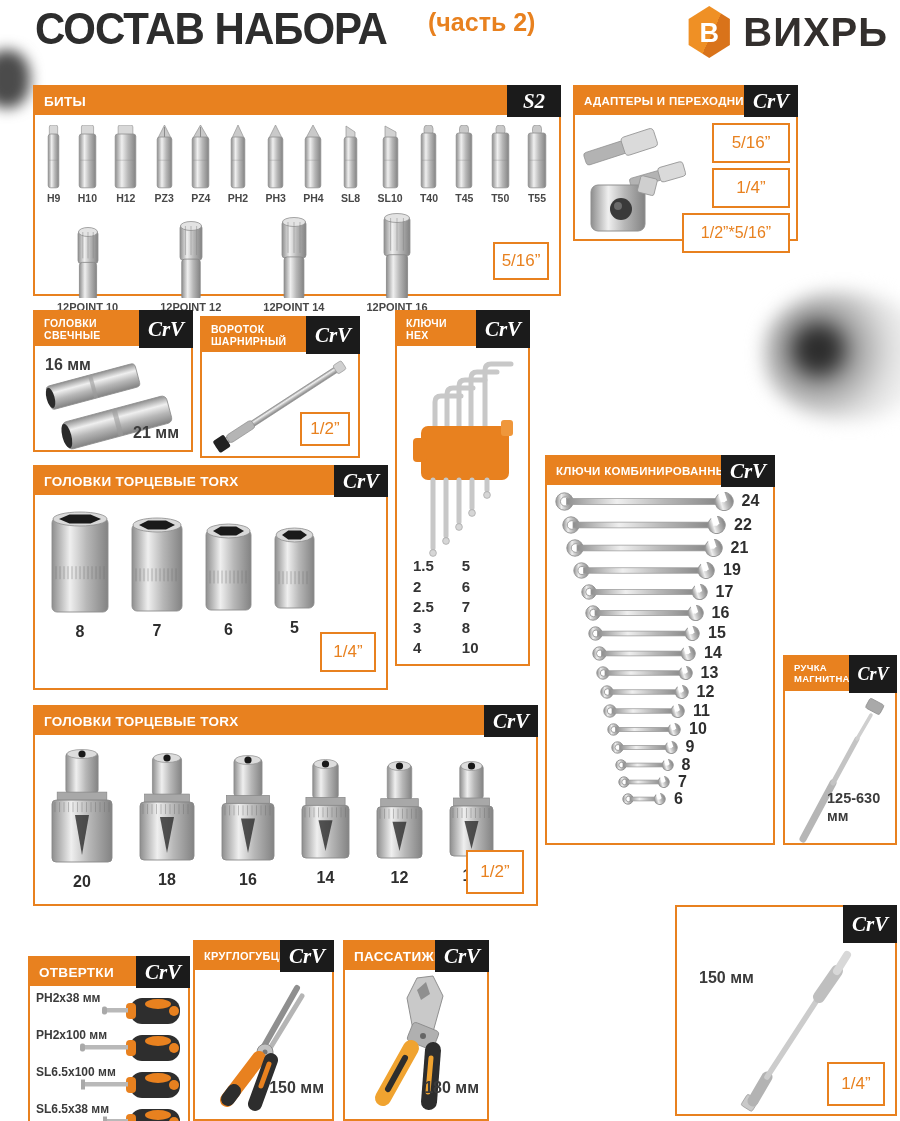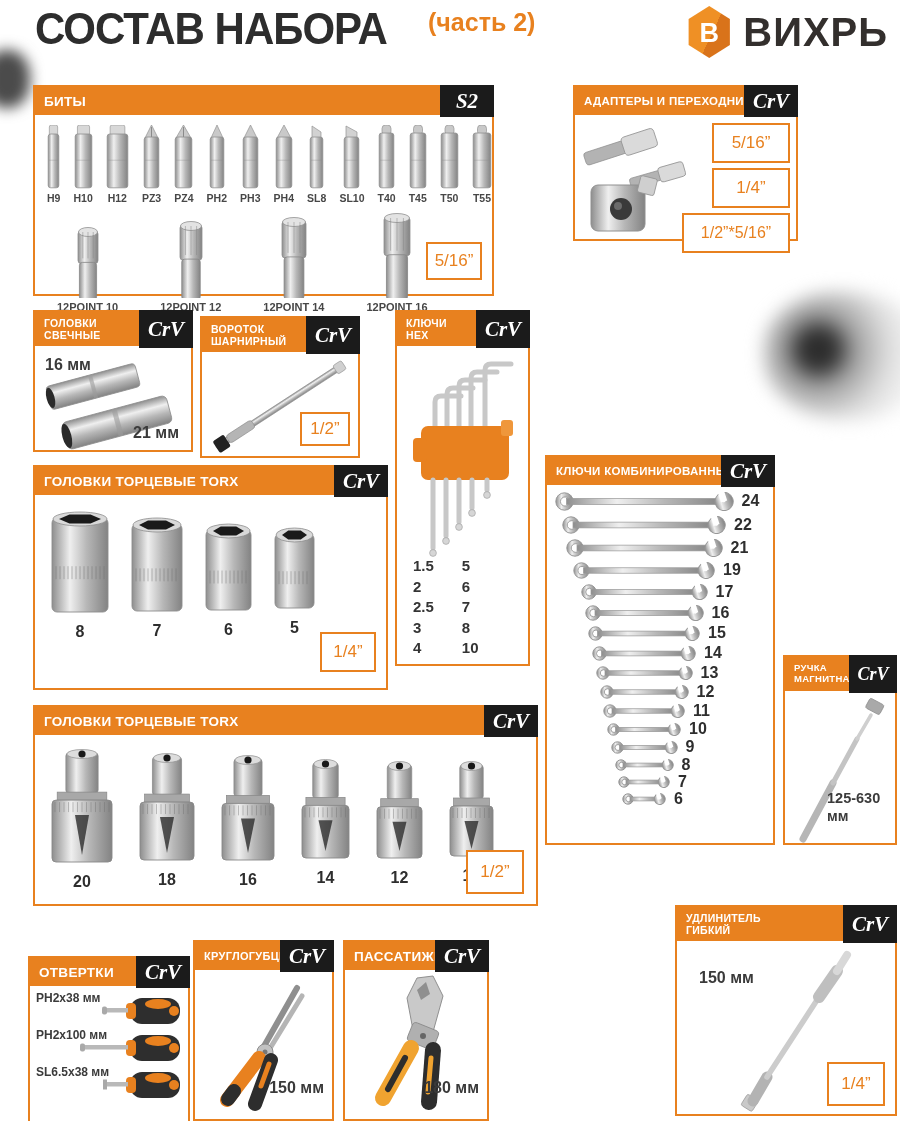--- a/index.html
+++ b/index.html
@@ -21,21 +21,21 @@
          display:flex;align-items:center;padding-left:9px;font-weight:700;font-size:13.5px;letter-spacing:.3px;box-sizing:border-box}
   .sec-h.two{height:34px;flex-direction:column;align-items:flex-start;justify-content:center;font-size:10.5px;line-height:1.15}
   .badge{position:absolute;right:-2px;top:-2px;height:32px;min-width:54px;background:#1b1b1b;color:#fff;
          display:flex;align-items:center;justify-content:center;
          font-family:"Liberation Serif",serif;font-style:italic;font-weight:700;font-size:21px;z-index:3}
   .sec-h.two + .badge,.badge.tall{height:38px}
   .size-tag{position:absolute;border:2px solid var(--or);color:var(--or);font-weight:400;font-size:17px;
             background:#fff;display:flex;align-items:center;justify-content:center;z-index:2}
   .lab{color:var(--ink);font-weight:700}
   
-  .bits-row{display:flex;justify-content:space-between;align-items:flex-end;padding:10px 0 0 12px}
+  .bits-row{display:flex;justify-content:space-between;align-items:flex-end;padding:10px 12px 0 12px}
   .bit-item{display:flex;flex-direction:column;align-items:center;gap:3px}
   .bit-lab{font-size:10.5px;font-weight:700;color:#474747;white-space:nowrap}
   .bits-row2{display:flex;gap:42px;align-items:flex-end;padding:8px 0 0 22px}
   .adp-sizes{position:absolute;right:6px;top:36px;display:flex;flex-direction:column;align-items:flex-end;gap:5px}
   .adp-sizes .size-tag{position:static}
   
   .hex-sizes{position:absolute;left:16px;bottom:8px;display:flex;gap:28px;font-size:15px;font-weight:700;color:#343434}
   .hex-sizes div{display:flex;flex-direction:column;gap:3.5px}
   
   .sock-row{display:flex;align-items:flex-start;padding-left:16px}
@@ -85,21 +85,21 @@
     <div class="title">СОСТАВ НАБОРА</div>
     <div class="subtitle">(часть 2)</div>
     <div class="brand">
       <div class="brand-hex">
           <span>В</span>
         </div>
       <span class="brand-name">ВИХРЬ</span>
     </div>
   </div>
 
-  <div class="sec" style="left:33px;top:85px;width:461px;height:211px">
+  <div class="sec" style="left:33px;top:85px;width:528px;height:211px">
     <div class="sec-h">
         <span>БИТЫ</span>
       </div>
     <div class="badge">S2</div>
     <div class="bits-row" id="bits-row1" style="margin-top:28px">
         <div class="bit-item">
           <svg width="13" height="64">
             <rect x="2.34" y="0" width="8.32" height="11" rx="2" fill="#d8d8d8" stroke="#9a9a9a" stroke-width="0.7"></rect>
     <rect x="1.2" y="9" width="10.6" height="53.8" rx="2.5" fill="url(#gV)" stroke="#8f8f8f" stroke-width="0.8"></rect>
     <line x1="2" y1="35.2" x2="11" y2="35.2" stroke="#8a8a8a" stroke-width="0.6" opacity="0.6"></line>
@@ -848,20 +848,31 @@
           <svg width="112" height="34">
    <rect x="56" y="4" width="50" height="26" rx="12" fill="#2e2e2e"></rect>
    <ellipse cx="84" cy="10" rx="13" ry="5" fill="#E8811F"></ellipse>
    <circle cx="100" cy="17" r="5" fill="#E8811F"></circle>
    <rect x="52" y="9" width="10" height="16" rx="4" fill="#E8811F"></rect>
    <rect x="8" y="14" width="46" height="4.5" fill="#b9b9b9"></rect>
             <rect x="6" y="12.5" width="5" height="8" rx="2" fill="#a9a9a9"></rect>
           </svg>
         </div>
         <div class="sd-row">
+          <span class="sd-lab">SL6.5x100 мм</span>
+          <svg width="112" height="34">
+   <rect x="56" y="4" width="50" height="26" rx="12" fill="#2e2e2e"></rect>
+   <ellipse cx="84" cy="10" rx="13" ry="5" fill="#E8811F"></ellipse>
+   <circle cx="100" cy="17" r="5" fill="#E8811F"></circle>
+   <rect x="52" y="9" width="10" height="16" rx="4" fill="#E8811F"></rect>
+   <rect x="8" y="14" width="46" height="4.5" fill="#b9b9b9"></rect>
+            <rect x="7" y="11.5" width="4" height="10" fill="#a9a9a9"></rect>
+          </svg>
+        </div>
+        <div class="sd-row">
           <span class="sd-lab">SL6.5x38 мм</span>
           <svg width="112" height="34">
    <rect x="56" y="4" width="50" height="26" rx="12" fill="#2e2e2e"></rect>
    <ellipse cx="84" cy="10" rx="13" ry="5" fill="#E8811F"></ellipse>
    <circle cx="100" cy="17" r="5" fill="#E8811F"></circle>
    <rect x="52" y="9" width="10" height="16" rx="4" fill="#E8811F"></rect>
    <rect x="30" y="14" width="24" height="4.5" fill="#b9b9b9"></rect>
             <rect x="29" y="11.5" width="4" height="10" fill="#a9a9a9"></rect>
           </svg>
         </div>
@@ -901,24 +912,20 @@
  <line x1="58" y1="76" x2="30" y2="126" stroke="#f0a330" stroke-width="16" stroke-linecap="round"></line>
  <line x1="52" y1="86" x2="35" y2="117" stroke="#2d2d2d" stroke-width="6" stroke-linecap="round"></line>
  <line x1="80" y1="78" x2="76" y2="130" stroke="#2d2d2d" stroke-width="16" stroke-linecap="round"></line>
  <line x1="78" y1="86" x2="75" y2="120" stroke="#f0a330" stroke-width="5" stroke-linecap="round"></line>
         </svg></div>
     <span class="mm" style="position:absolute;right:8px;bottom:22px">180 мм</span>
   </div>
 
 
   <div class="sec" style="left:675px;top:905px;width:222px;height:211px">
-    <div class="sec-h two">
-      <span>УДЛИНИТЕЛЬ</span>
-      <span>ГИБКИЙ</span>
-    </div>
     <div class="badge tall">CrV</div>
     <span class="mm" style="position:absolute;left:22px;top:62px">150 мм</span>
     <div id="ext-img" style="position:absolute;left:46px;top:38px"><svg width="150" height="170">
  <rect x="20" y="152" width="13" height="13" rx="2" transform="rotate(-58 26 158)" fill="#c9c9c9" stroke="#999" stroke-width="0.7"></rect>
  <line x1="30" y1="156" x2="44" y2="132" stroke="#b3b3b3" stroke-width="11" stroke-linecap="round"></line>
  <line x1="44" y1="132" x2="96" y2="52" stroke="#cccccc" stroke-width="5.5" stroke-linecap="round"></line>
  <line x1="96" y1="52" x2="114" y2="26" stroke="#bfbfbf" stroke-width="12" stroke-linecap="round"></line>
  <line x1="114" y1="26" x2="124" y2="10" stroke="#d8d8d8" stroke-width="8" stroke-linecap="round"></line>
         </svg></div>
     <div class="size-tag" style="right:10px;bottom:8px;width:54px;height:40px">1/4”</div>

